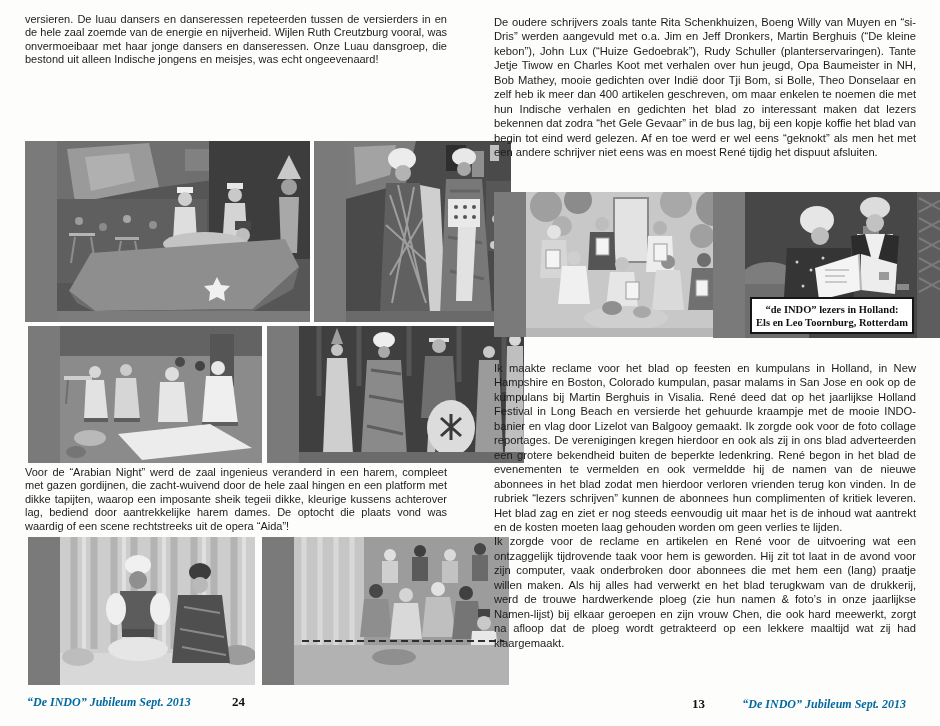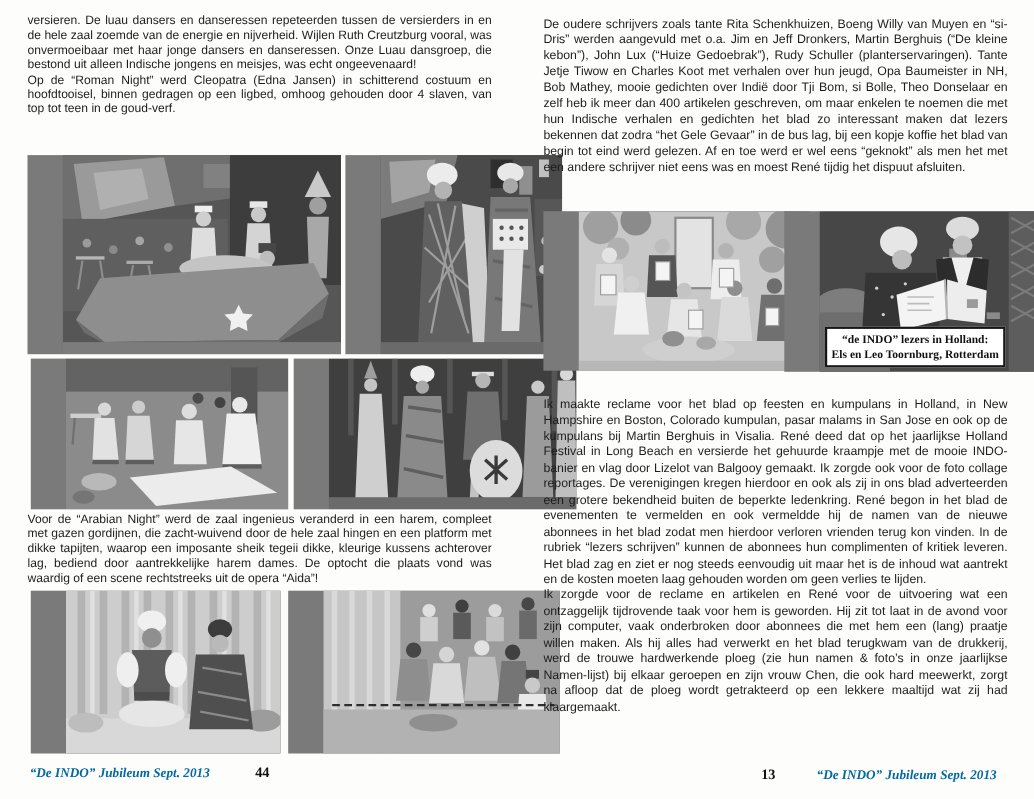--- a/index.html
+++ b/index.html
@@ -48,21 +48,20 @@
 
   #rp-caption{margin-top:3px;padding-left:15px;}
 </style>
 </head>
 <body>
 
 <div class="page" id="page-left">
 
   <div class="bodytext" style="top:13px;height:127px;">
     <p>versieren. De luau dansers en danseressen repeteerden tussen de versierders in en de hele zaal zoemde van de energie en nijverheid. Wijlen Ruth  Creutzburg vooral, was onvermoeibaar met haar jonge dansers en danseressen. Onze Luau dansgroep, die bestond uit alleen Indische jongens en meisjes, was echt ongeevenaard!</p>
-    <p>Op de “Roman Night” werd Cleopatra (Edna Jansen) in schitterend costuum en hoofdtooisel, binnen gedragen op een ligbed, omhoog gehouden door 4 slaven, van top tot teen in de goud-verf.</p>
   </div>
 
   <div class="photorow" style="top:141px;left:0;gap:4px;">
     <div class="photo" style="width:253px;height:181px;">
       <svg width="253" height="181" viewBox="0 0 253 181">
         <rect width="253" height="181" fill="#565656"></rect>
         <polygon points="0,0 253,0 253,26 0,60" fill="#6f6f6f"></polygon>
         <polygon points="10,8 92,2 102,46 18,62" fill="#9a9a9a"></polygon>
         <polygon points="28,16 72,12 78,40 34,50" fill="#c2c2c2" opacity="0.55"></polygon>
         <rect x="128" y="8" width="36" height="22" fill="#818181"></rect>
@@ -231,21 +230,21 @@
         <polygon points="178,94 202,94 206,142 174,142" fill="#e8e8e8"></polygon>
         <path d="M8,104 H210" stroke="#2e2e2e" stroke-width="2" stroke-dasharray="7,4"></path>
         <rect x="0" y="108" width="215" height="40" fill="#b2b2b2"></rect>
         <ellipse cx="100" cy="120" rx="22" ry="8" fill="#8f8f8f"></ellipse>
       </svg>
     </div>
   </div>
 
   <div class="footer">
     <span class="footer-title" id="lp-footer-title">“De INDO” Jubileum Sept. 2013</span>
-    <span class="page-num" id="lp-page-num">44</span>
+    <span class="page-num" id="lp-page-num">24</span>
   </div>
 </div>
 
 <div class="page" id="page-right">
 
   <div class="bodytext" style="top:15px;height:176px;">
     <p>De oudere schrijvers zoals tante Rita Schenkhuizen, Boeng Willy van Muyen en “si-Dris” werden aangevuld met o.a. Jim en Jeff Dronkers, Martin Berghuis (“De kleine kebon”), John Lux (“Huize Gedoebrak”), Rudy Schuller (planterservaringen). Tante Jetje Tiwow en Charles Koot met verhalen over hun jeugd, Opa Baumeister in NH, Bob Mathey, mooie gedichten over Indië door Tji Bom, si Bolle, Theo Donselaar en zelf heb ik meer dan 400 artikelen geschreven, om maar enkelen te noemen die met hun Indische verhalen en gedichten het blad zo interessant maken dat lezers bekennen dat zodra “het Gele Gevaar” in de bus lag, bij een kopje koffie het blad van begin tot eind werd gelezen. Af en toe werd er wel eens “geknokt” als men het met een andere schrijver niet eens was en moest René tijdig het dispuut afsluiten.</p>
   </div>
 
   <div class="photorow" style="top:192px;left:0;">

